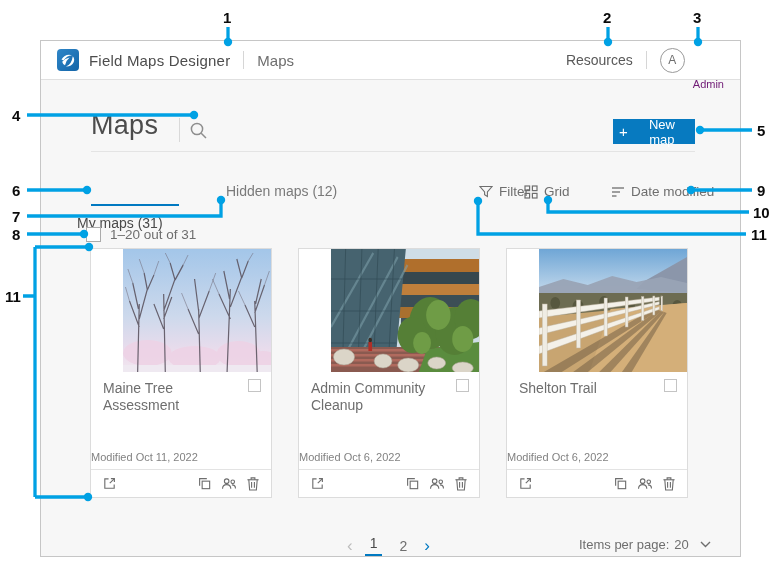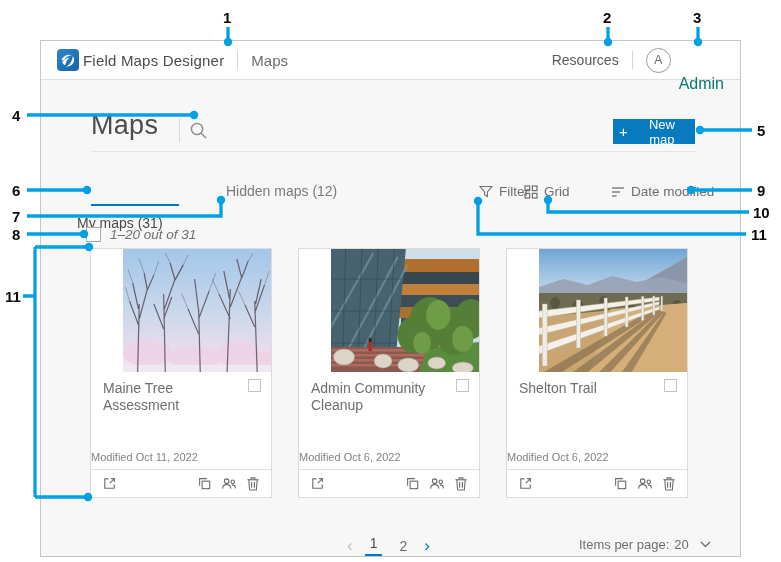--- a/index.html
+++ b/index.html
@@ -2,41 +2,41 @@
 <html><head>
 <meta charset="utf-8">
 <style>
   html,body{margin:0;padding:0;background:#fff;}
   *{box-sizing:border-box;font-family:"Liberation Sans",sans-serif;}
   .stage{position:relative;width:781px;height:562px;background:#fff;overflow:hidden;}
   .frame{position:absolute;left:40px;top:40px;width:701px;height:517px;background:#f7f7f7;border:1px solid #c6c6c6;}
   
   .appbar{position:absolute;left:0;top:0;width:100%;height:39px;background:#fff;border-bottom:1px solid #e0e0e0;display:flex;align-items:center;padding:0 16px;}
   .appbar .logo{width:22px;height:22px;border-radius:4px;background:linear-gradient(135deg,#2f86c8,#1465a8);display:flex;align-items:center;justify-content:center;flex:0 0 auto;}
-  .app-title{font-size:15px;color:#4d4d4d;margin-left:4px;letter-spacing:.2px;}
+  .app-title{font-size:15px;color:#4d4d4d;margin-left:10px;letter-spacing:.2px;}
   .vdiv{width:1px;height:18px;background:#d6d6d6;margin:0 13px;}
   .nav-item{font-size:15px;color:#6e6e6e;}
   .appbar-right{margin-left:auto;display:flex;align-items:center;}
   .resources{font-size:14px;color:#595959;cursor:pointer;}
   .avatar{width:25px;height:25px;border-radius:50%;border:1px solid #9a9a9a;color:#6e6e6e;font-size:12px;display:flex;align-items:center;justify-content:center;background:#fff;}
-  .username{font-size:16px;color:#0f766e;margin-left:8px;margin-top:48px;}
+  .username{font-size:11px;color:#701a75;margin-left:8px;margin-top:48px;}
   
   .page-title{position:absolute;left:50px;top:69px;font-size:27px;color:#4c4c4c;font-weight:400;letter-spacing:.3px;}
   .title-div{position:absolute;left:138px;top:77px;width:1px;height:24px;background:#d9d9d9;}
   .search-btn{position:absolute;left:148px;top:80px;width:20px;height:20px;cursor:pointer;}
   .newmap-btn{position:absolute;left:572px;top:78px;width:82px;height:25px;background:#077ac0;color:#fff;font-size:13px;display:flex;align-items:center;justify-content:center;gap:7px;cursor:pointer;border:none;}
   .hr{position:absolute;left:50px;top:110px;width:604px;height:1px;background:#e4e4e4;}
   
   .tab{position:absolute;top:142px;font-size:14px;cursor:pointer;}
   .tab.active{color:#4a4a4a;}
   .tab.inactive{color:#7a7a7a;}
   .tab-underline{position:absolute;left:50px;top:163px;width:88px;height:2px;background:#0079c1;}
   .ctrl{position:absolute;top:143px;display:flex;align-items:center;gap:6px;font-size:13.5px;color:#6e6e6e;cursor:pointer;}
   
-  .selrow{position:absolute;left:45px;top:186px;display:flex;align-items:center;gap:9px;font-style:italic;}
+  .selrow{position:absolute;left:45px;top:186px;display:flex;align-items:center;gap:9px;}
   .checkbox{width:15px;height:15px;background:#fff;border:1px solid #ababab;cursor:pointer;}
   .sel-label{font-size:13.5px;color:#6e6e6e;}
   
   .cardrow{position:absolute;left:49px;top:207px;display:flex;gap:26px;}
   .card{width:182px;height:250px;background:#fff;border:1px solid #dcdcdc;position:relative;padding-left:32px;}
   .thumb{width:100%;height:123px;display:block;cursor:pointer;}
   .card-title{position:absolute;left:12px;top:131px;font-size:14px;color:#6e6e6e;max-width:130px;line-height:1.2;}
   .card-check{position:absolute;right:10px;top:130px;width:13px;height:13px;border:1px solid #c4c4c4;background:#fff;cursor:pointer;}
   .card-modified{position:absolute;left:0;top:202px;font-size:11px;color:#828282;}
   .card-footer{position:absolute;left:0;bottom:0;width:100%;height:28px;border-top:1px solid #e3e3e3;display:flex;align-items:center;padding:0 10px;}

